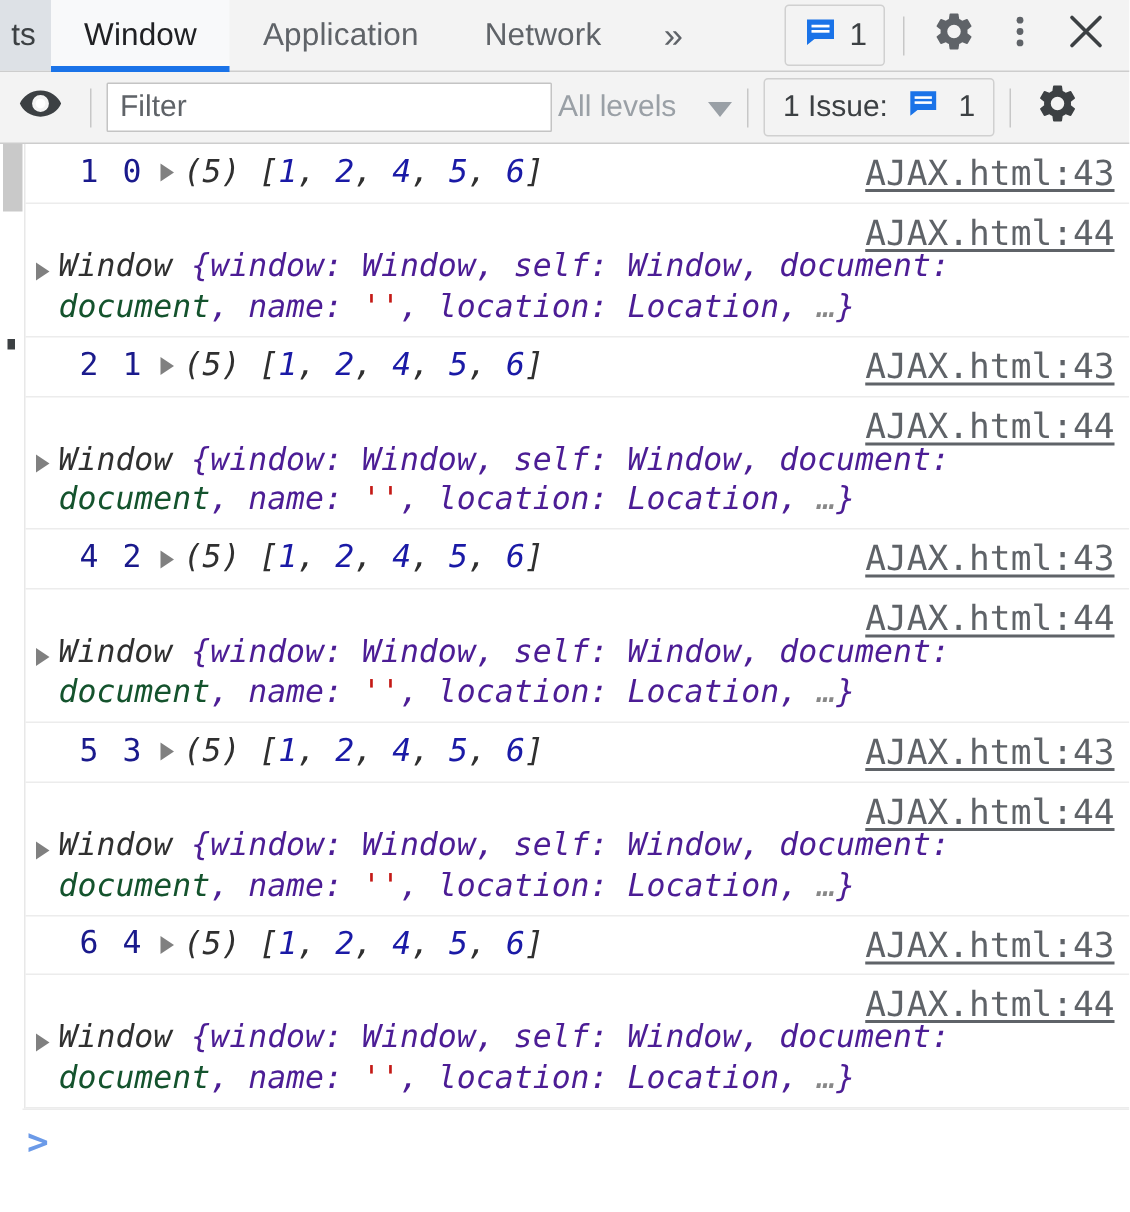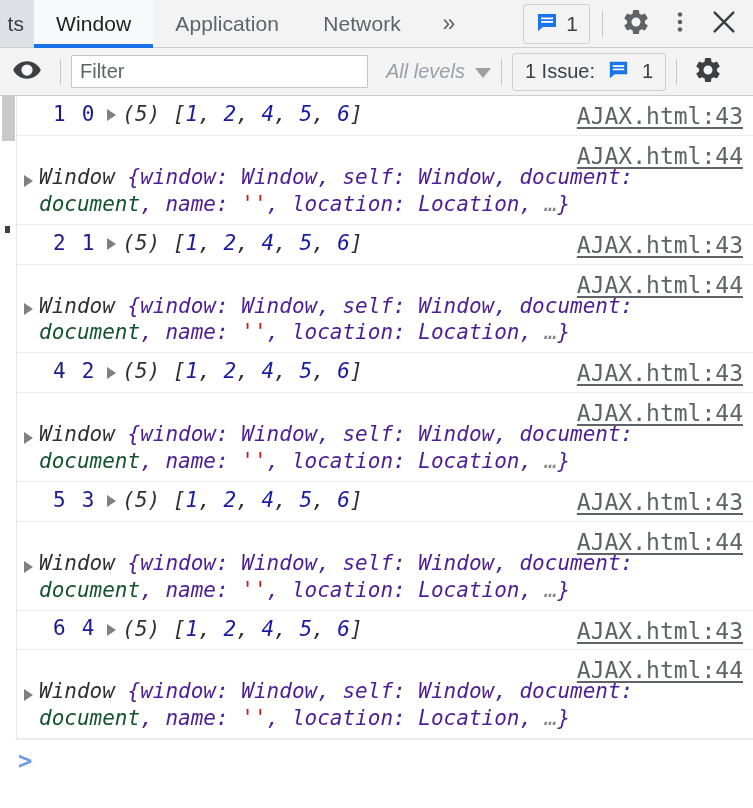--- a/index.html
+++ b/index.html
@@ -146,27 +146,26 @@
     font-family: "Liberation Sans", sans-serif;
     color: #202124;
     outline: none;
     border-radius: 1px;
   }
   .filter-input::placeholder { color: #5f6368; opacity: 1; }
 
   .levels-select {
     display: flex;
     align-items: center;
-    gap: 10px;
-    margin-left: 18px;
+    gap: 21px;
+    margin-left: 4px;
     font-size: 20px;
     color: #9aa0a6;
     cursor: default;
     white-space: nowrap;
-    font-style: italic;
   }
   .caret-down {
     width: 0; height: 0;
     border-left: 8px solid transparent;
     border-right: 8px solid transparent;
     border-top: 10px solid #9aa0a6;
     margin-top: 3px;
   }
   .issue-pill {
     display: flex;

